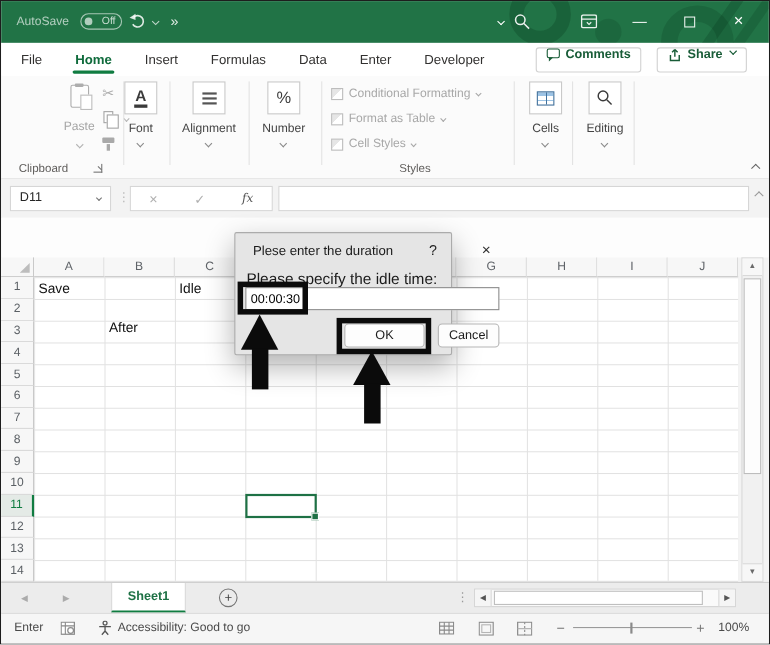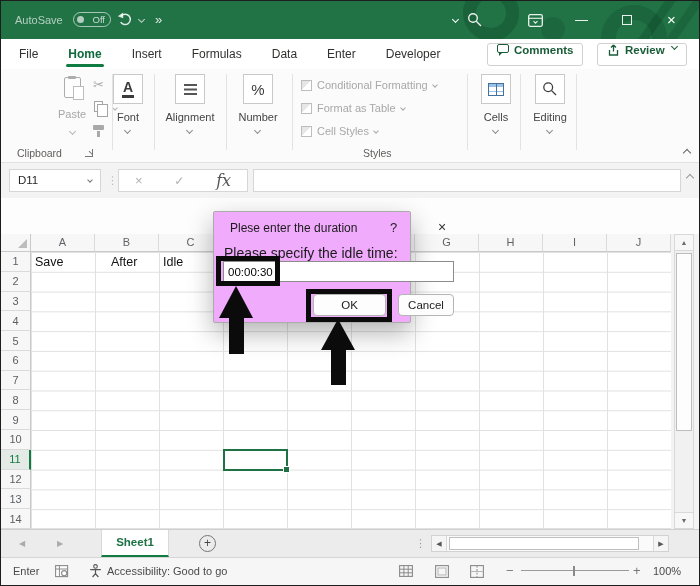--- a/index.html
+++ b/index.html
@@ -75,21 +75,21 @@
   .chvu{display:inline-block;width:6px;height:6px;border-left:1.5px solid currentColor;border-top:1.5px solid currentColor;transform:rotate(45deg);}
 
   
   .fbar{position:absolute;left:0;top:162px;width:698px;height:35px;background:#F3F3F3;}
   .namebox{position:absolute;left:8px;top:6px;width:92px;height:23px;background:#fff;border:1px solid #D6D6D6;font-size:11.5px;color:#262626;line-height:21px;padding-left:8px;}
   .namebox .chv{position:absolute;right:8px;top:8px;color:#777;width:4px;height:4px;}
   .fgrip{position:absolute;left:106px;top:6px;height:23px;line-height:23px;color:#B9B9B9;font-size:11px;}
   .fnbox{position:absolute;left:117px;top:6px;width:130px;height:23px;background:#fff;border:1px solid #D6D6D6;display:flex;align-items:center;justify-content:space-around;}
   .fx-x{color:#B0B0B0;font-size:13px;}
   .fx-chk{color:#B0B0B0;font-size:12px;}
-  .fx-fx{color:#555;font-size:16px;font-style:italic;font-family:"DejaVu Serif",serif;}
+  .fx-fx{color:#555;font-size:11px;font-style:italic;font-family:"DejaVu Serif",serif;}
   .finput{position:absolute;left:252px;top:6px;width:428px;height:23px;background:#fff;border:1px solid #D6D6D6;font-size:12px;padding:0 4px;outline:none;}
   .fexpand{position:absolute;left:686px;top:12px;color:#999;}
 
   .gapstrip{position:absolute;left:0;top:197px;width:698px;height:36px;background:#FDFDFD;}
 
   
   .gridarea{position:absolute;left:0;top:233px;width:698px;height:295px;background:#fff;}
   .gfill{position:absolute;left:670px;top:0;width:28px;height:295px;background:#F3F3F3;}
   .corner{position:absolute;left:0;top:0;width:30px;height:18px;background:#F7F7F7;border-right:1px solid #C9C9C9;border-bottom:1px solid #C9C9C9;}
   .corner::after{content:"";position:absolute;right:3px;bottom:3px;width:0;height:0;border-bottom:9px solid #BDBDBD;border-left:9px solid transparent;}
@@ -122,21 +122,21 @@
   .hs-thumb{position:absolute;left:17px;top:1px;width:190px;height:13px;background:#fff;border:1px solid #BFBFBF;}
 
   
   .statusbar{position:absolute;left:0;top:556px;width:698px;height:30px;background:#F6F6F6;border-top:1px solid #D6D6D6;font-size:11px;color:#4A4A4A;}
   .st{position:absolute;top:0;height:26px;line-height:26px;}
   .st-ico{position:absolute;top:7px;}
   .zoomtrack{position:absolute;left:520px;top:569px;width:108px;height:1px;background:#9A9A9A;}
   .zoomtick{position:absolute;left:572px;top:565px;width:2px;height:10px;background:#8a8a8a;}
 
   
-  .dialog{position:absolute;left:212px;top:210px;width:198px;height:112px;background:#f0abfc;border:1px solid #ABABAB;border-radius:2px;box-shadow:0 10px 26px rgba(0,0,0,.30);z-index:50;}
+  .dialog{position:absolute;left:212px;top:210px;width:198px;height:112px;background:#e5e5e5;border:1px solid #ABABAB;border-radius:2px;box-shadow:0 10px 26px rgba(0,0,0,.30);z-index:50;}
   .dlg-title{position:absolute;left:16px;top:9px;font-size:12px;color:#1b1b1b;}
   .dlg-help{position:absolute;left:176px;top:8px;font-size:13px;color:#222;}
   .dlg-close{position:absolute;left:224px;top:7px;font-size:14px;color:#333;}
   .dlg-label{position:absolute;left:10px;top:33px;font-size:14px;color:#1b1b1b;}
   .dlg-input{position:absolute;left:9px;top:49px;width:231px;height:21px;background:#fff;border:1px solid #8C8C8C;font-size:11.5px;padding:0 4px;outline:none;}
   .marker{position:absolute;border:5px solid #0b0b0b;background:transparent;z-index:5;}
   .mk-input{left:2px;top:44px;width:64px;height:30px;}
   .mk-ok{left:92px;top:77px;width:86px;height:33px;}
   .dlg-btn{position:absolute;top:82px;height:22px;background:#FDFDFD;border:1px solid #B5B5B5;border-radius:4px;font-size:11.5px;color:#1b1b1b;text-align:center;line-height:20px;}
   .btn-ok{left:99px;width:73px;}
@@ -203,21 +203,21 @@
       <span class="tab">Developer</span>
     </div>
     <div class="pillbtn comments-btn">
       <span class="bubble"></span>
       <span>Comments</span>
     </div>
     <div class="pillbtn share-btn">
       <svg width="13" height="13" viewBox="0 0 13 13">
           <path d="M6.5 1 V7.5 M6.5 1 L4 3.5 M6.5 1 L9 3.5 M2.5 6 V11 H10.5 V6" fill="none" stroke="#185C37" stroke-width="1.3"></path>
         </svg>
-      <span>Review</span>
+      <span>Share</span>
       <span class="chv share-chv"></span>
     </div>
   </div>
 
   <div class="ribbon">
 
     <div style="position:absolute;left:14px;top:6px;width:40px;text-align:center;margin-left:37px;">
       <div style="display:inline-block;margin-top:2px;" class="clipboard-icon"></div>
       <div class="gray" style="font-size:11px;margin-top:6px;">Paste</div>
       <span class="chv" style="color:#B5B5B5;margin-top:3px;"></span>
@@ -330,21 +330,21 @@
       <div class="rowhdr">7</div>
       <div class="rowhdr">8</div>
       <div class="rowhdr">9</div>
       <div class="rowhdr">10</div>
       <div class="rowhdr active">11</div>
       <div class="rowhdr">12</div>
       <div class="rowhdr">13</div>
       <div class="rowhdr">14</div>
     </div>
     <div class="cellval" style="left:34px;">Save</div>
-    <div class="cellval" style="left:110px;">After</div>
+    <div class="cellval" style="left:98px;margin-top:36px;">After</div>
     <div class="cellval" style="left:162px;">Idle</div>
     <div class="sel" style="top:215px;"></div>
     <div class="vscroll">
       <div class="vs-btn vs-up">▲</div>
       <div class="vs-thumb"></div>
       <div class="vs-btn vs-dn">▼</div>
     </div>
   </div>
 
   <div class="sheetbar">

